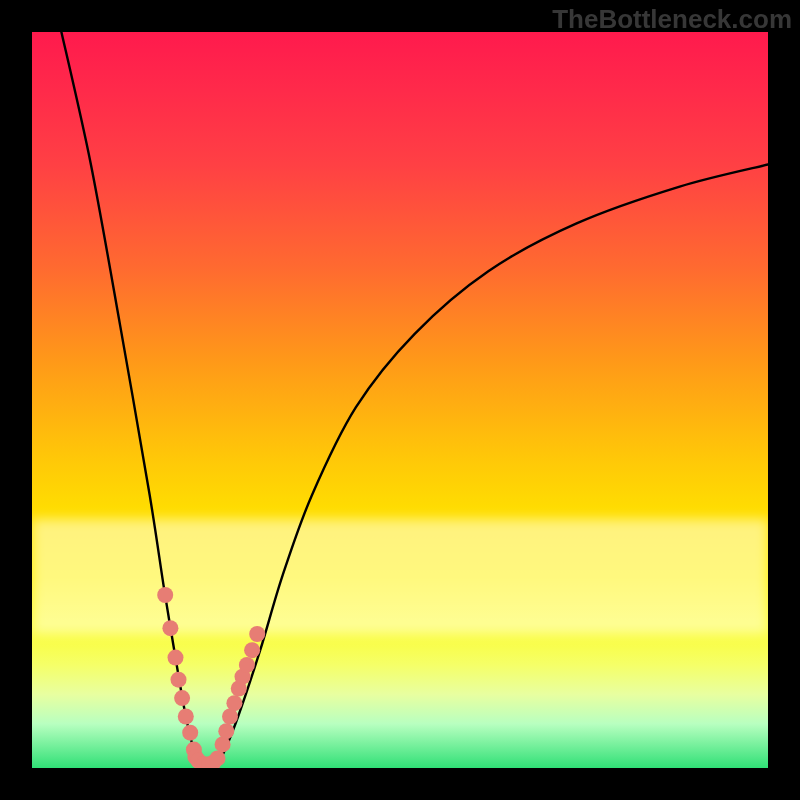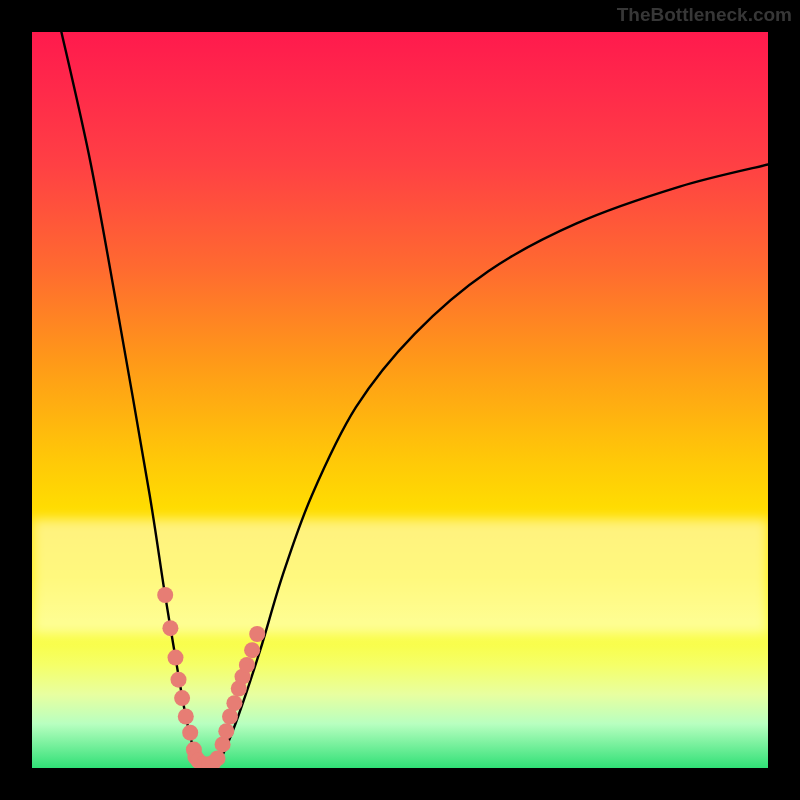--- a/index.html
+++ b/index.html
@@ -52,21 +52,21 @@
     background: rgba(255, 255, 230, 0.55);
     filter: blur(6px);
   }
   .watermark {
     position: absolute;
     top: 4px;
     right: 8px;
     color: #4f4f4f;
     opacity: 0.7;
     font-weight: 700;
-    font-size: 19px;
+    font-size: 26px;
     font-family: Arial, Helvetica, sans-serif;
     user-select: none;
   }
   svg.curve {
     position: absolute;
     left: 0;
     top: 0;
     width: 736px;
     height: 736px;
   }

